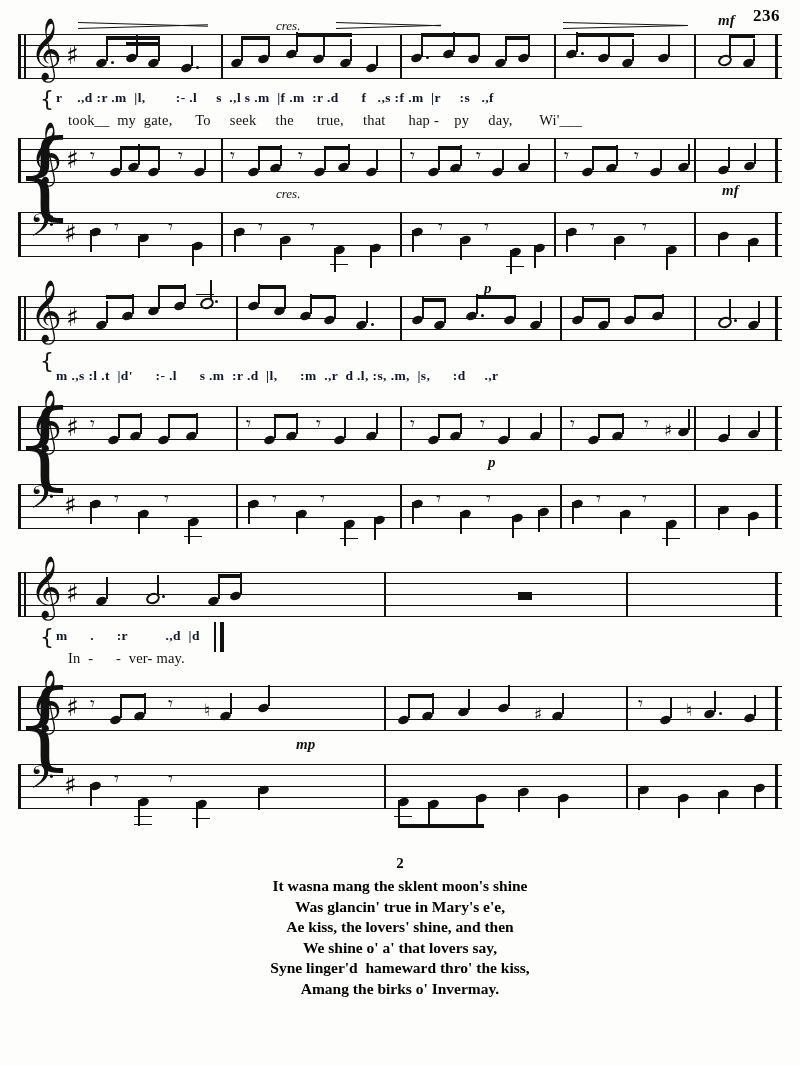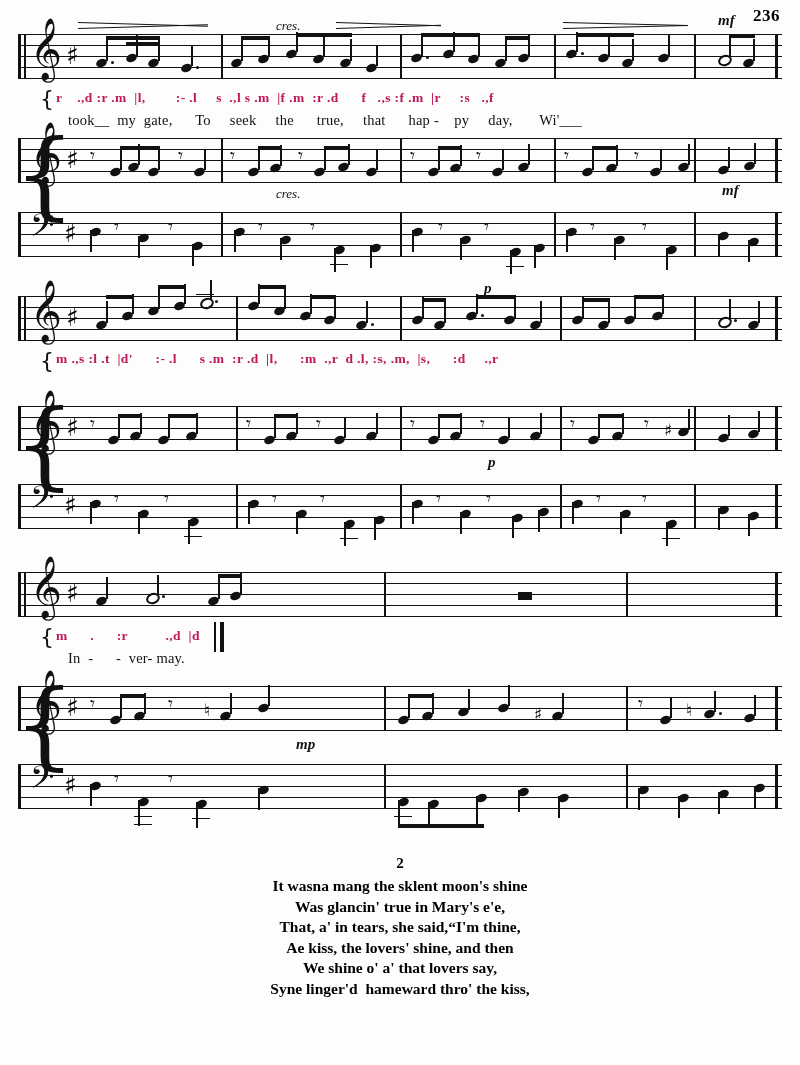--- a/index.html
+++ b/index.html
@@ -156,21 +156,21 @@
   }
 
   
   .solfa {
     position: absolute;
     font-family: "Liberation Serif", serif;
     font-size: 13.5px;
     font-weight: bold;
     letter-spacing: 0.4px;
     white-space: pre;
-    color: #be185d;
+    color: #0f172a;
   }
   .solfa-brace {
     position: absolute;
     font-family: "DejaVu Sans", sans-serif;
     font-size: 22px;
     color: #111;
   }
 
   
   .lyrics {
@@ -529,21 +529,21 @@
         <div class="stem" style="left:711px;top:3px;height:20px;"></div>
       <div class="dot" style="left:716px;top:23px;"></div>
       <div class="note" style="left:730px;top:25px;"></div>
         <div class="stem" style="left:740px;top:5px;height:22px;"></div>
       <div class="barline thick" style="left:757px;top:0;height:44px;"></div>
     </div>
 
     <div class="dyn" style="left:466px;top:-8px;">p</div>
 
     <div class="solfa-brace" style="left:22px;top:60px;">{</div>
-    <div class="solfa" style="left:38px;top:63px;">m .,s :l .t  |d'      :- .l      s .m  :r .d  |l,      :m  .,r  d .l, :s, .m,  |s,      :d     .,r</div>
+    <div class="solfa" style="left:38px;top:80px;">m .,s :l .t  |d'      :- .l      s .m  :r .d  |l,      :m  .,r  d .l, :s, .m,  |s,      :d     .,r</div>
 
     <div class="staff" style="position:absolute;top:118px;left:0;width:764px;height:46px;">
       <div class="line" style="top:0;"></div>
       <div class="line" style="top:11px;"></div>
       <div class="line" style="top:22px;"></div>
       <div class="line" style="top:33px;"></div>
       <div class="line" style="top:44px;"></div>
       <div class="barline thick" style="left:0;top:0;height:44px;"></div>
       <div class="glyph treble" style="left:12px;top:-12px;">𝄞</div>
       <div class="keysig" style="left:48px;top:6px;">♯</div>
@@ -806,19 +806,19 @@
       <div class="barline thick" style="left:757px;top:0;height:44px;"></div>
     </div>
 
     <div class="pbrace" style="left:-4px;top:112px;">{</div>
   </div>
 
   <div class="verse" style="top:855px;">
     <div class="verse-num">2</div>
     <div class="verse-line">It wasna mang the sklent moon's shine</div>
     <div class="verse-line">Was glancin' true in Mary's e'e,</div>
-    <div class="verse-line">That, a' in tears, she said,“I'm thine,</div>
     <div class="verse-line">Ae kiss, the lovers' shine, and then</div>
     <div class="verse-line">We shine o' a' that lovers say,</div>
     <div class="verse-line">Syne linger'd  hameward thro' the kiss,</div>
+    <div class="verse-line">Amang the birks o' Invermay.</div>
   </div>
 
 </div>
 
 </body></html>

